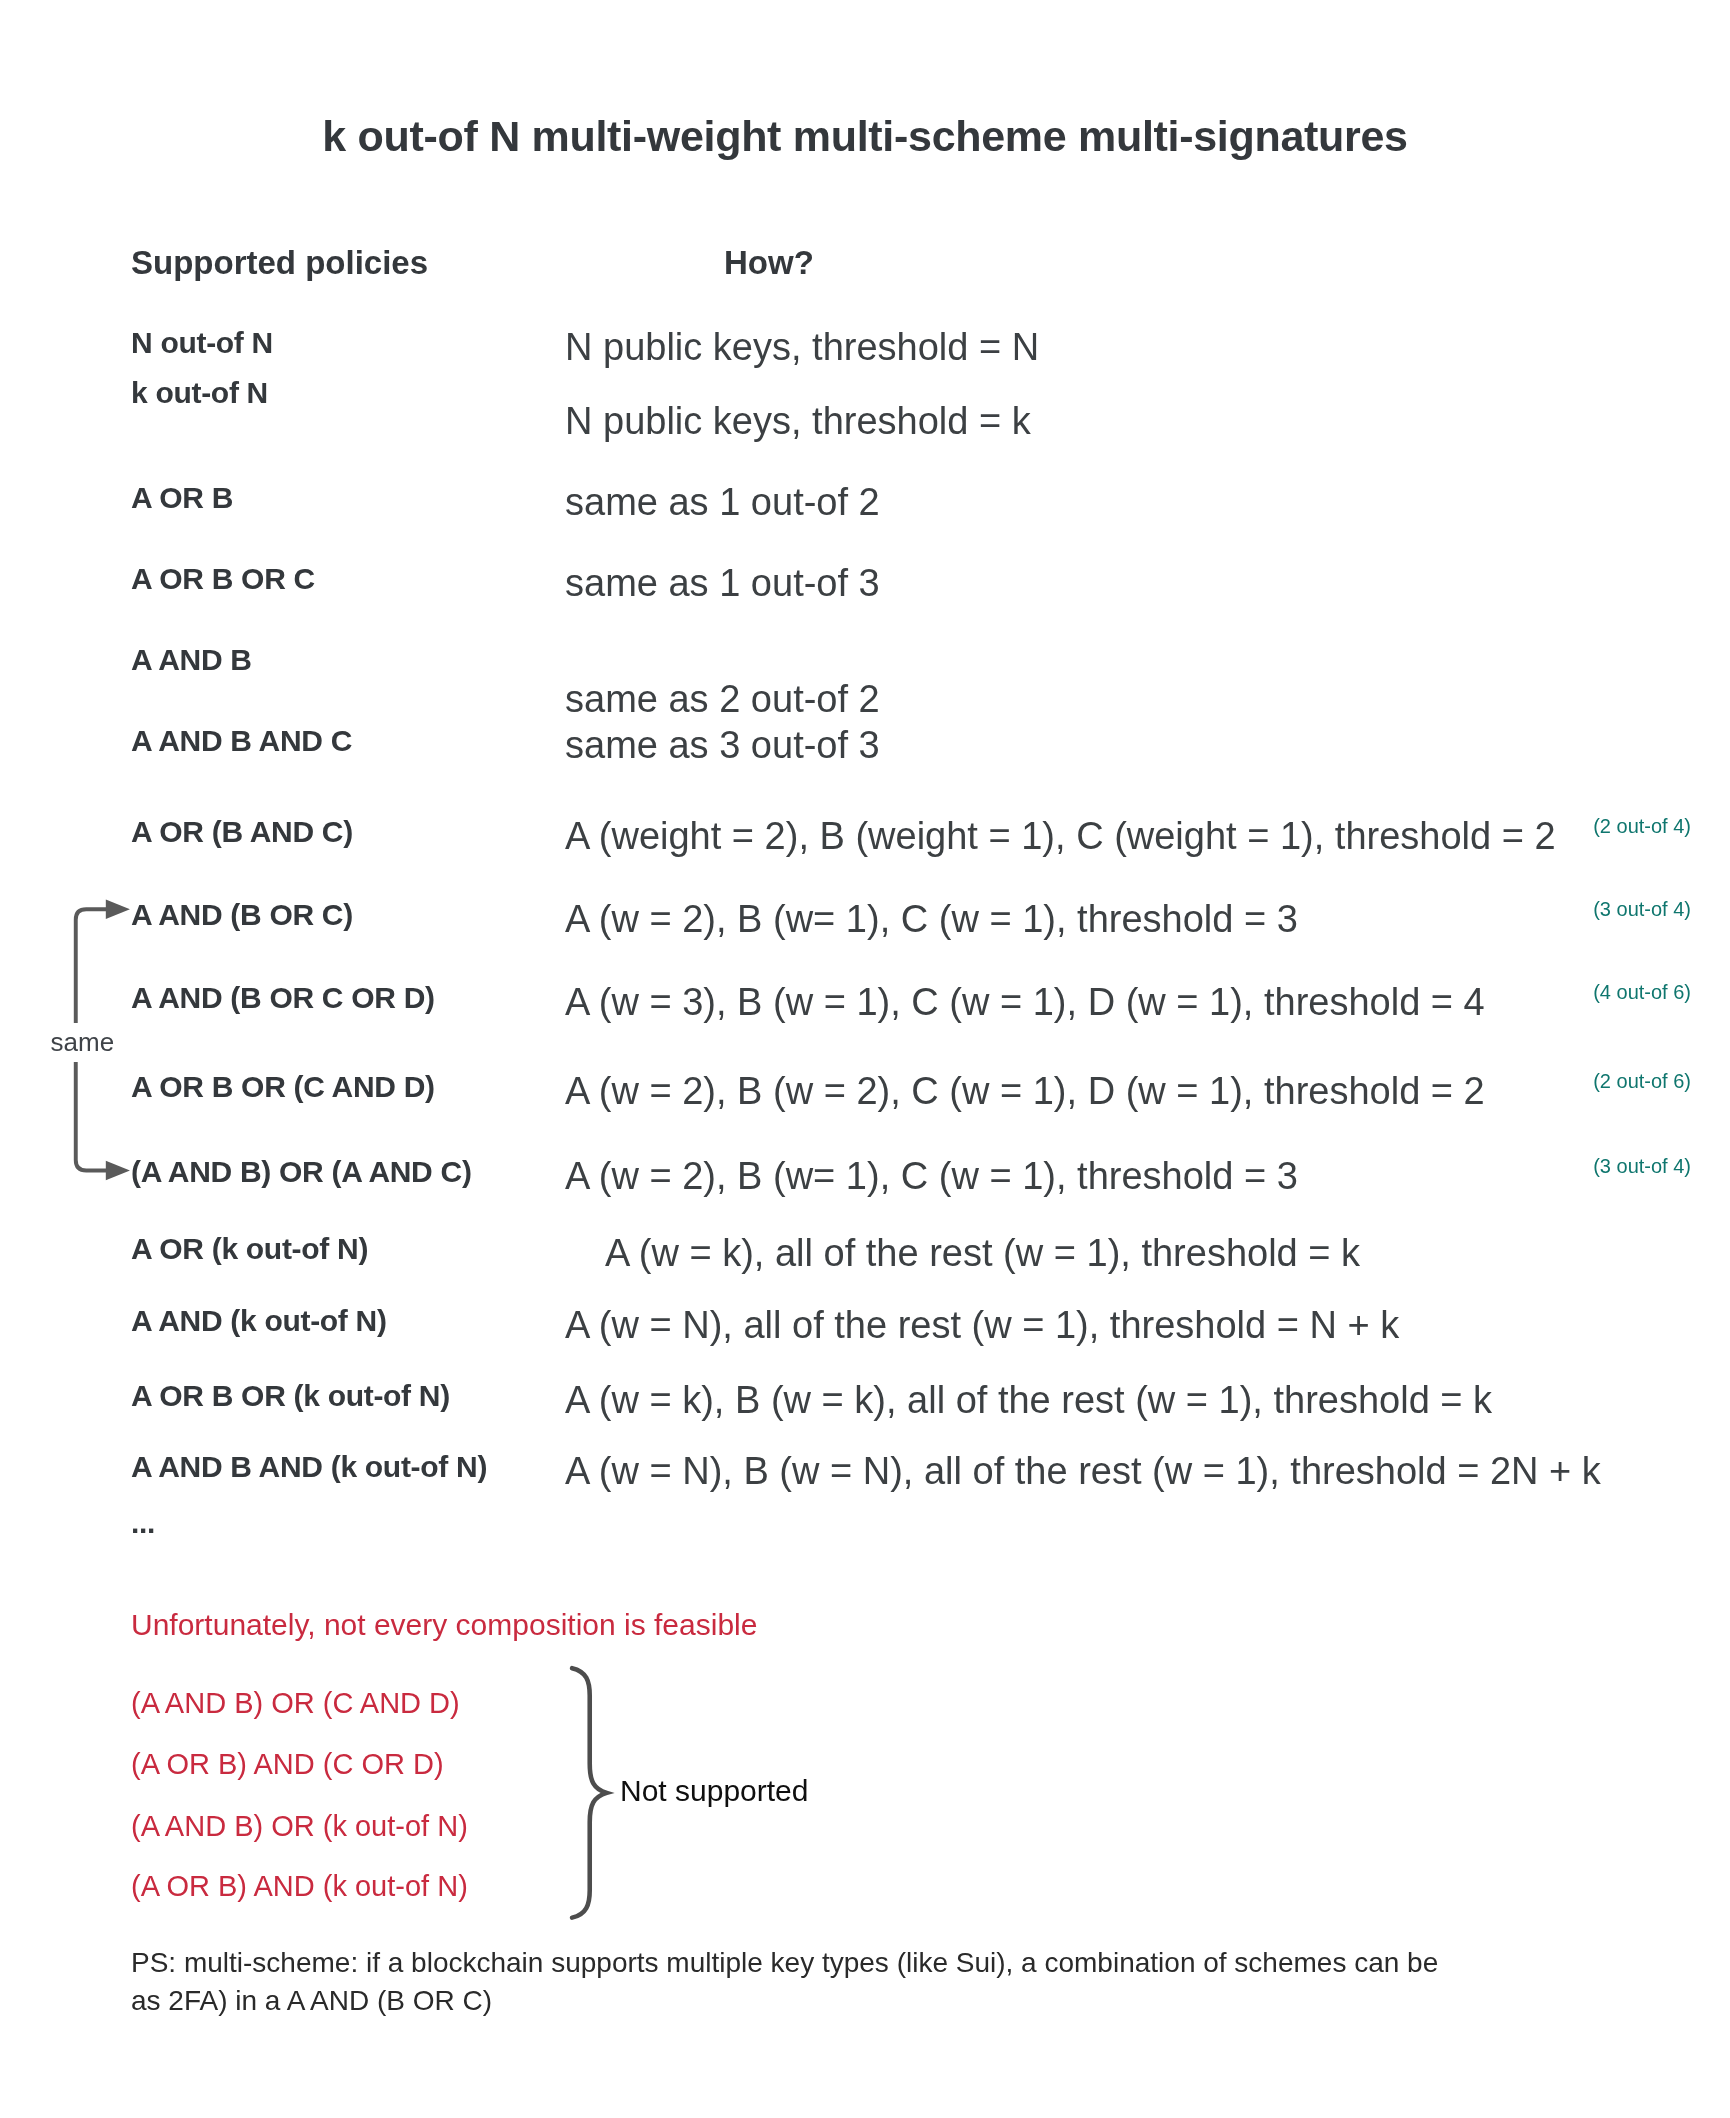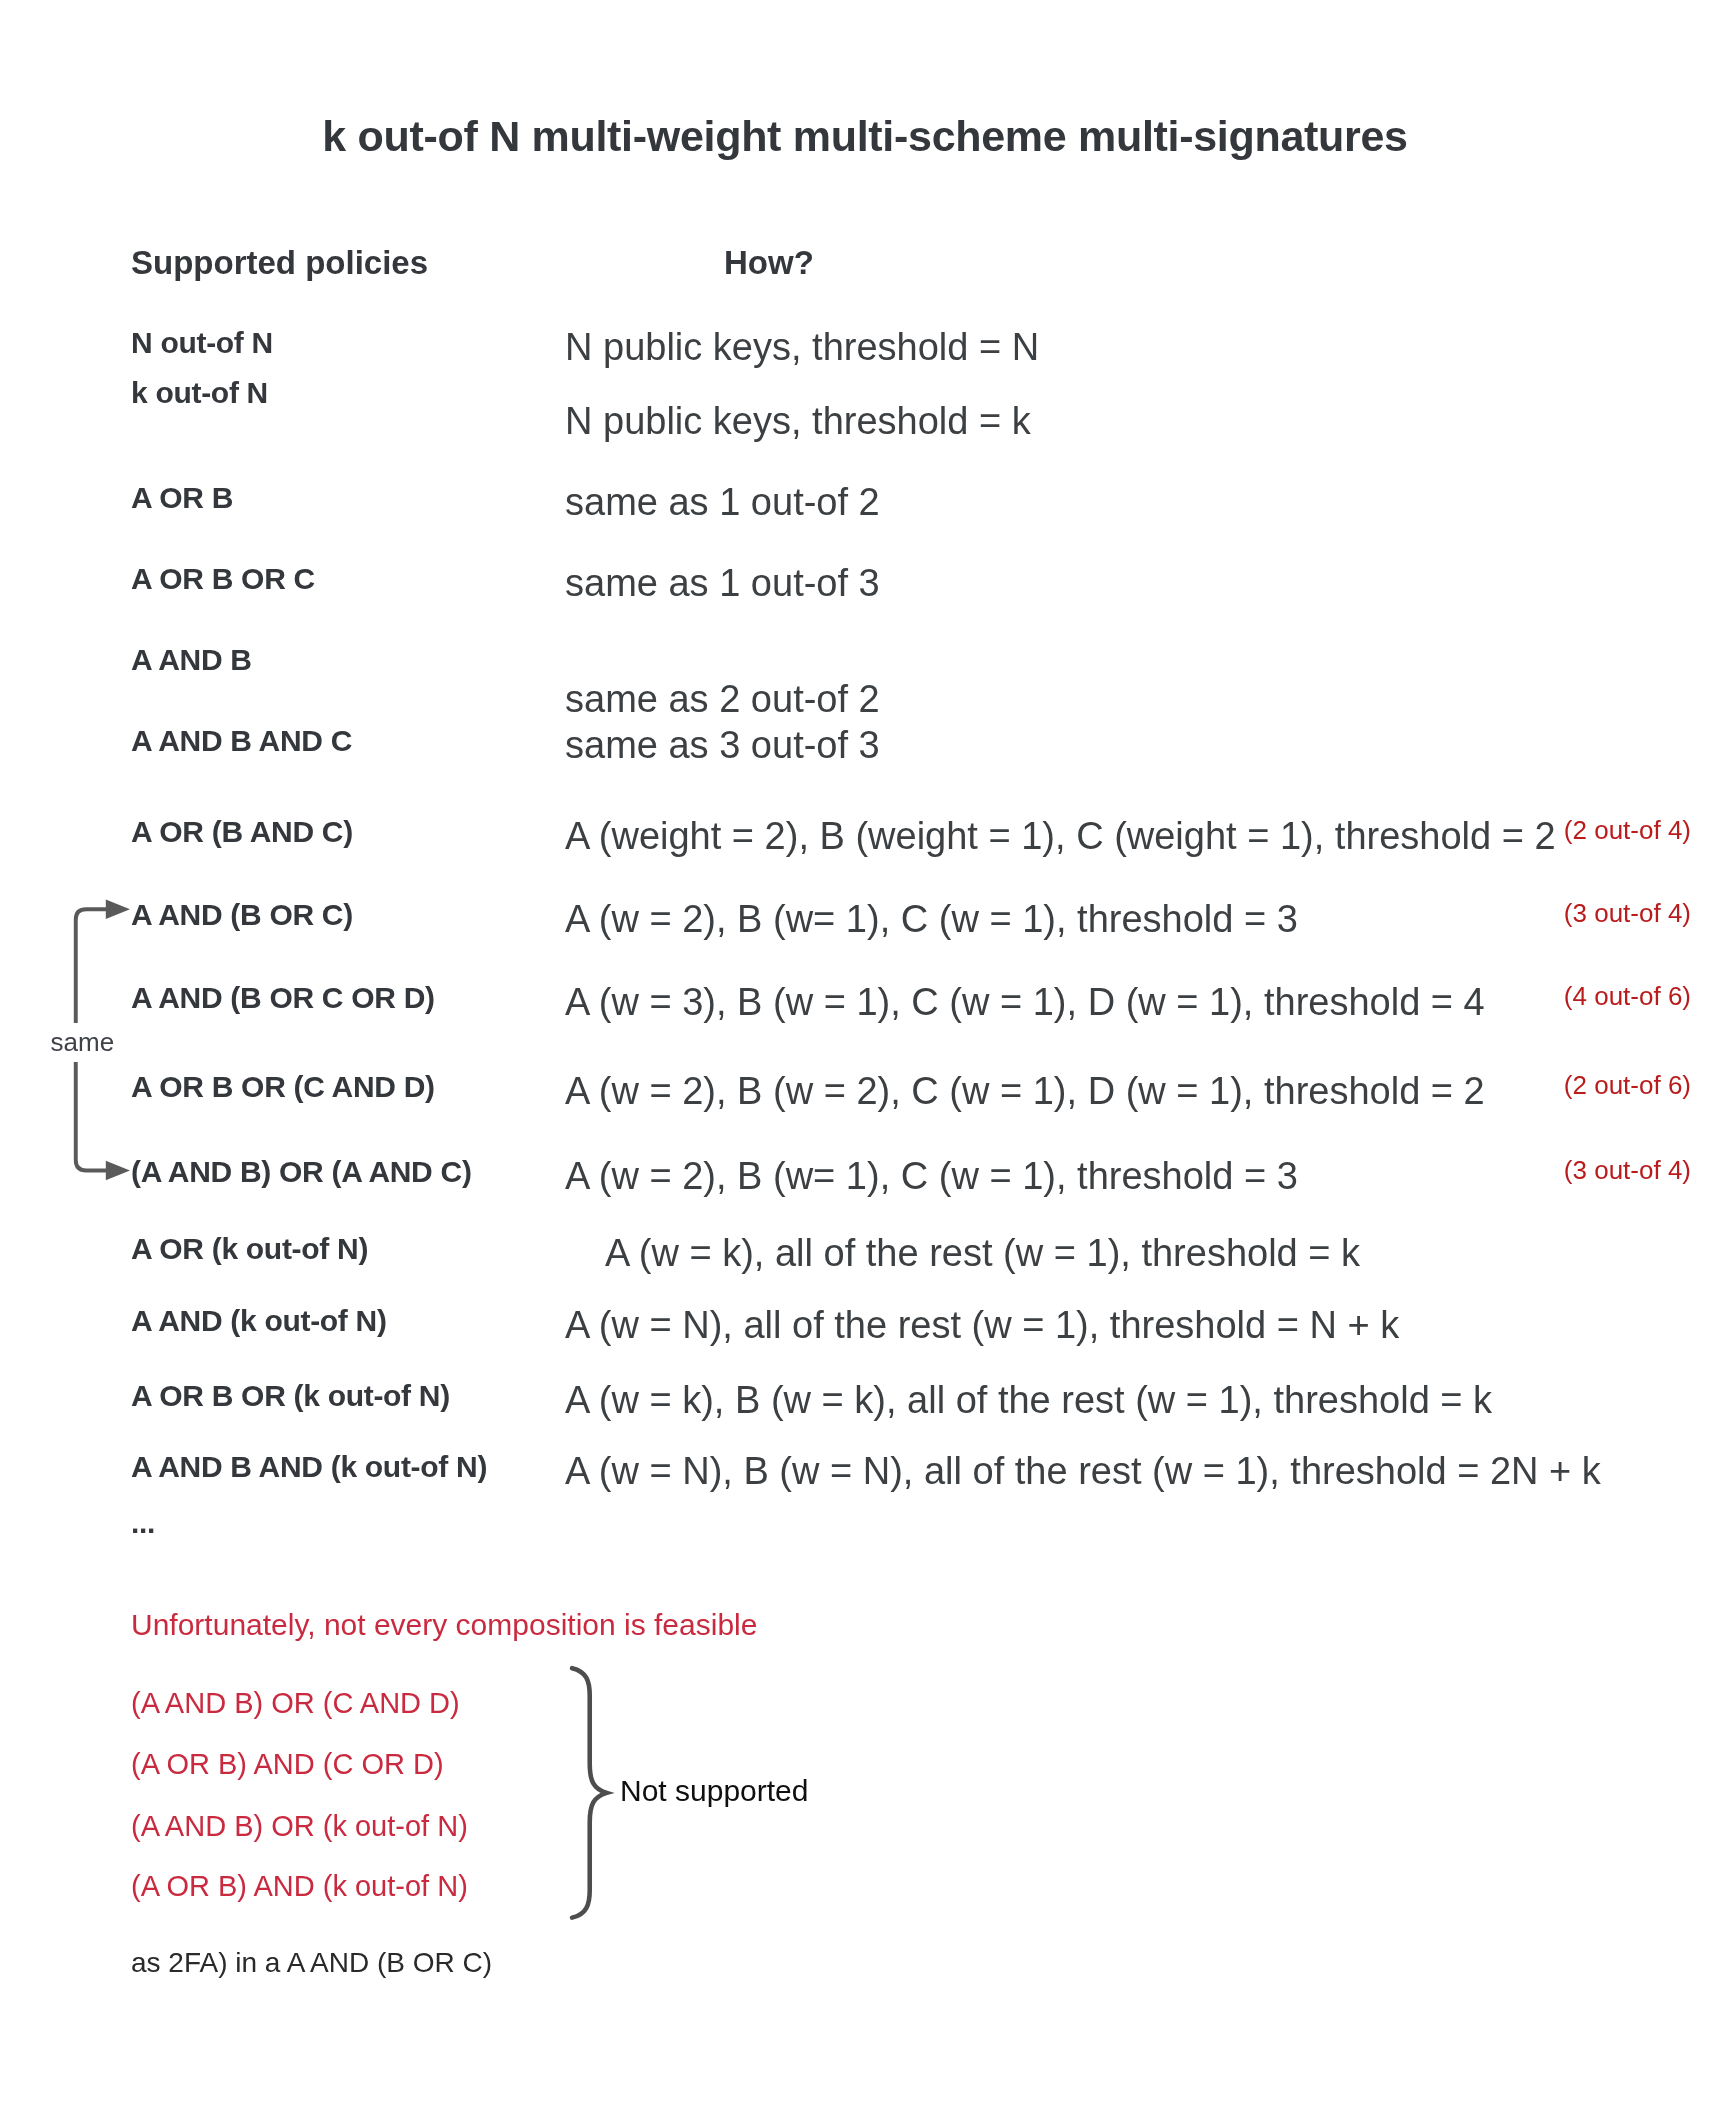--- a/index.html
+++ b/index.html
@@ -17,21 +17,21 @@
   .col-head{font-size:33px;font-weight:700;color:#34383c;top:244px;}
   #head-policies{left:131px;}
   #head-how{left:724px;}
   .policy-cell{
     left:131px;font-size:30px;font-weight:700;color:#34383c;white-space:nowrap;letter-spacing:-0.3px;
   }
   .how-cell{
     left:565px;font-size:38px;font-weight:400;color:#3c4043;white-space:nowrap;
   }
   .note-cell{
-    right:39px;font-size:26px;font-weight:400;color:#b91c1c;white-space:nowrap;
+    right:39px;font-size:20px;font-weight:400;color:#0f766e;white-space:nowrap;
   }
   #same-label{
     left:48px;top:1023px;font-size:26px;color:#3f4348;
     background:#ffffff;padding:3.9px 2.6px;z-index:5;
   }
   #infeasible-heading{
     left:131px;top:1608px;font-size:30px;font-weight:400;color:#c92a3f;white-space:nowrap;
   }
   .infeasible-item{
     left:131px;font-size:29px;font-weight:400;color:#c92a3f;white-space:nowrap;
@@ -114,15 +114,16 @@
 <div class="abs" id="infeasible-heading">Unfortunately, not every composition is feasible</div>
 <div id="infeasible-container">
     <div class="abs infeasible-item" style="top: 1687px;">(A AND B) OR (C AND D)</div>
     <div class="abs infeasible-item" style="top: 1748px;">(A OR B) AND (C OR D)</div>
     <div class="abs infeasible-item" style="top: 1810px;">(A AND B) OR (k out-of N)</div>
     <div class="abs infeasible-item" style="top: 1870px;">(A OR B) AND (k out-of N)</div>
   </div>
 <div class="abs" id="not-supported">Not supported</div>
 
 <div class="abs" id="ps-note">
+  <div>PS: multi-scheme: if a blockchain supports multiple key types (like Sui), a combination of schemes can be</div>
   <div>as 2FA) in a A AND (B OR C)</div>
 </div>
 
 
 </body></html>

